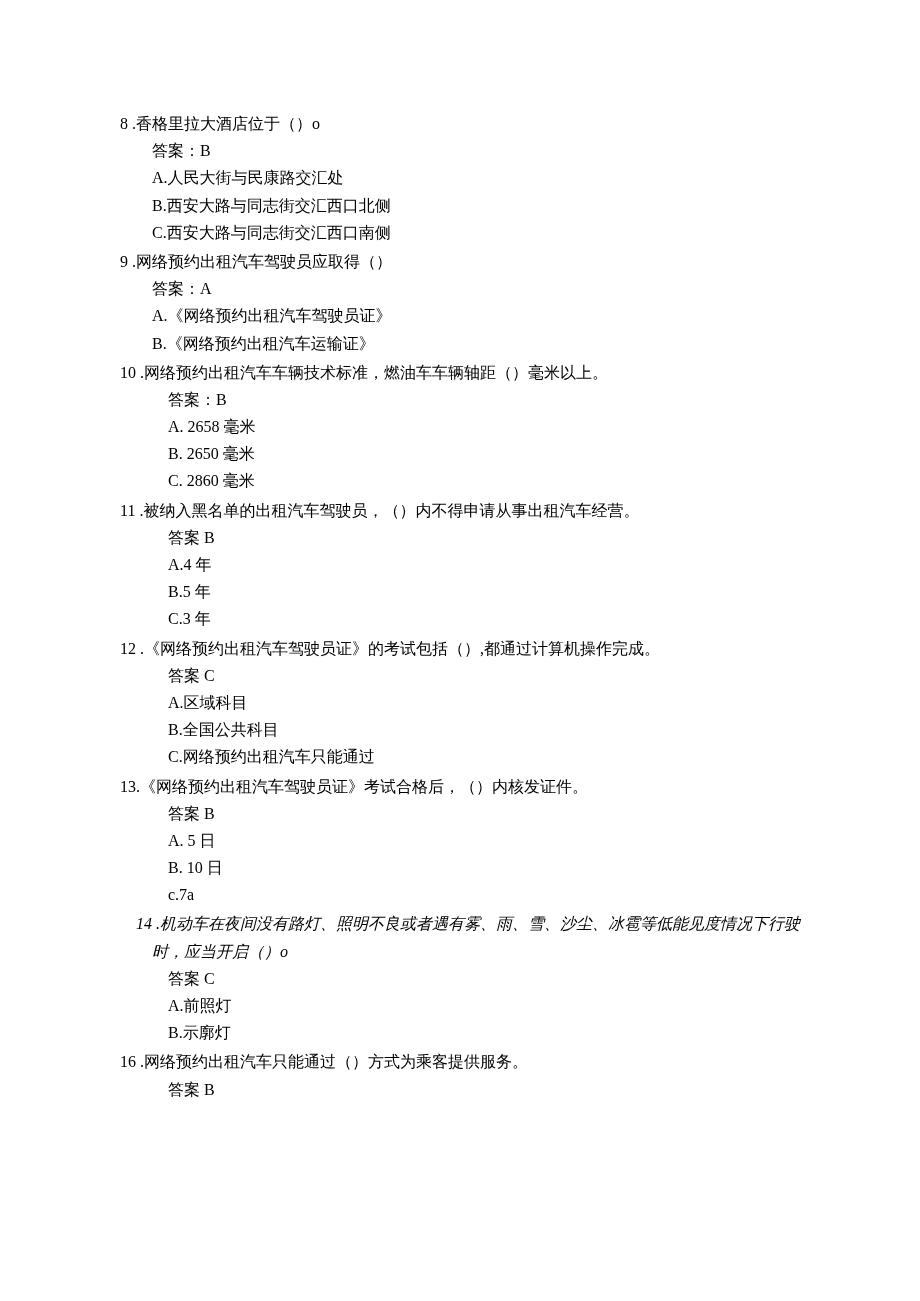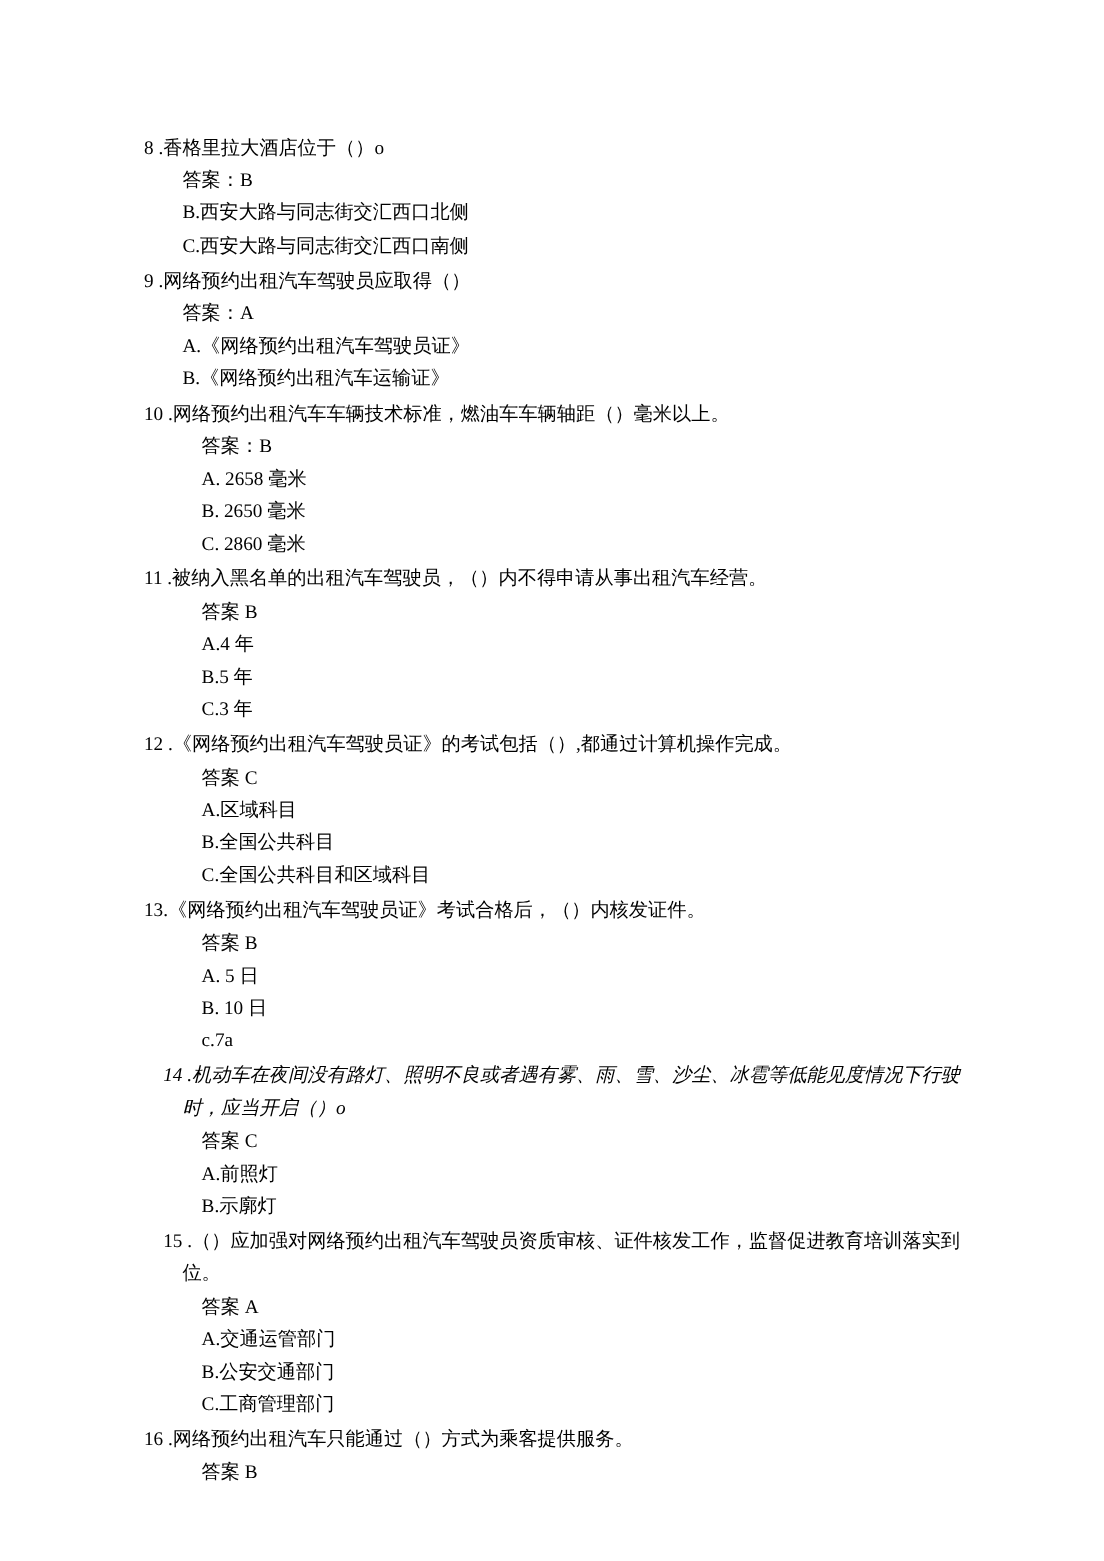--- a/index.html
+++ b/index.html
@@ -37,20 +37,21 @@
 </head>
 <body>
 
 <div class="page">
 
   <div class="q-block">
     <div class="q-text">
       <span>8</span><span> .</span><span>香格里拉大酒店位于（）o</span>
     </div>
     <div class="ans">答案：B</div>
+    <div class="opt">A.人民大街与民康路交汇处</div>
     <div class="opt">B.西安大路与同志街交汇西口北侧</div>
     <div class="opt">C.西安大路与同志街交汇西口南侧</div>
   </div>
 
   <div class="q-block">
     <div class="q-text">
       <span>9</span><span> .</span><span>网络预约出租汽车驾驶员应取得（）</span>
     </div>
     <div class="ans">答案：A</div>
     <div class="opt">A.《网络预约出租汽车驾驶员证》</div>
@@ -77,21 +78,21 @@
     <div class="opt-indent">C.3 年</div>
   </div>
 
   <div class="q-block">
     <div class="q-text">
       <span>12</span><span> .</span><span>《网络预约出租汽车驾驶员证》的考试包括（）,都通过计算机操作完成。</span>
     </div>
     <div class="ans-indent">答案 C</div>
     <div class="opt-indent">A.区域科目</div>
     <div class="opt-indent">B.全国公共科目</div>
-    <div class="opt-indent">C.全国公共科目和区域科目</div>
+    <div class="opt-indent">C.网络预约出租汽车只能通过</div>
   </div>
 
   <div class="q-block">
     <div class="q-text">
       <span>13.</span><span></span><span>《网络预约出租汽车驾驶员证》考试合格后，（）内核发证件。</span>
     </div>
     <div class="ans-indent">答案 B</div>
     <div class="opt-indent">A.   5 日</div>
     <div class="opt-indent">B.   10 日</div>
     <div class="opt-indent">c.7a</div>
@@ -99,29 +100,20 @@
 
   <div class="q-block">
     <div class="q-text" style="padding-left:1em; text-indent:-1em; margin-left:1em;font-style:italic;">
       <span>14</span><span> .</span><span>机动车在夜间没有路灯、照明不良或者遇有雾、雨、雪、沙尘、冰雹等低能见度情况下行驶时，应当开启（）o</span>
     </div>
     <div class="ans-indent">答案 C</div>
     <div class="opt-indent">A.前照灯</div>
     <div class="opt-indent">B.示廓灯</div>
   </div>
 
-  <div class="q-block">
-    <div class="q-text" style="padding-left:1em; text-indent:-1em; margin-left:1em;">
-      <span>15</span><span> .</span><span>（）应加强对网络预约出租汽车驾驶员资质审核、证件核发工作，监督促进教育培训落实到位。</span>
-    </div>
-    <div class="ans-indent">答案 A</div>
-    <div class="opt-indent">A.交通运管部门</div>
-    <div class="opt-indent">B.公安交通部门</div>
-    <div class="opt-indent">C.工商管理部门</div>
-  </div>
 
   <div class="q-block">
     <div class="q-text">
       <span>16</span><span> .</span><span>网络预约出租汽车只能通过（）方式为乘客提供服务。</span>
     </div>
     <div class="ans-indent">答案 B</div>
   </div>
 
 </div>
 

